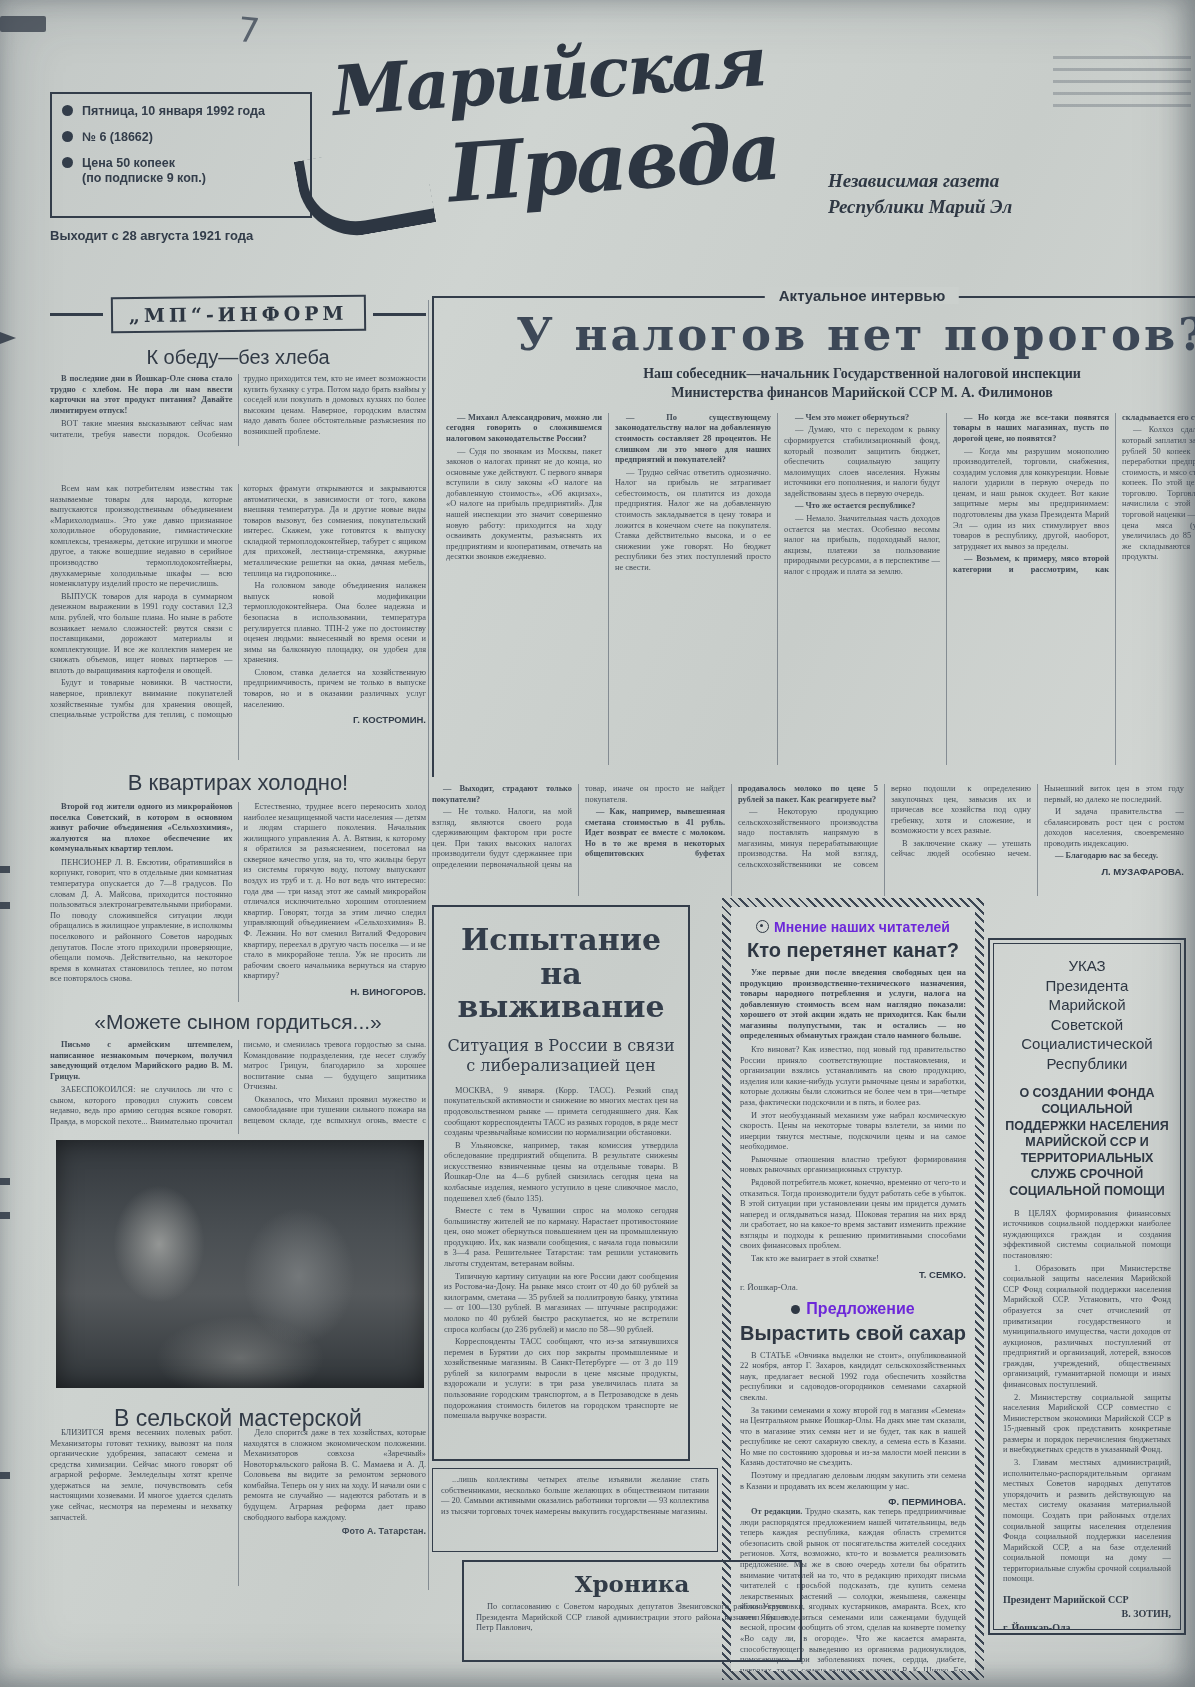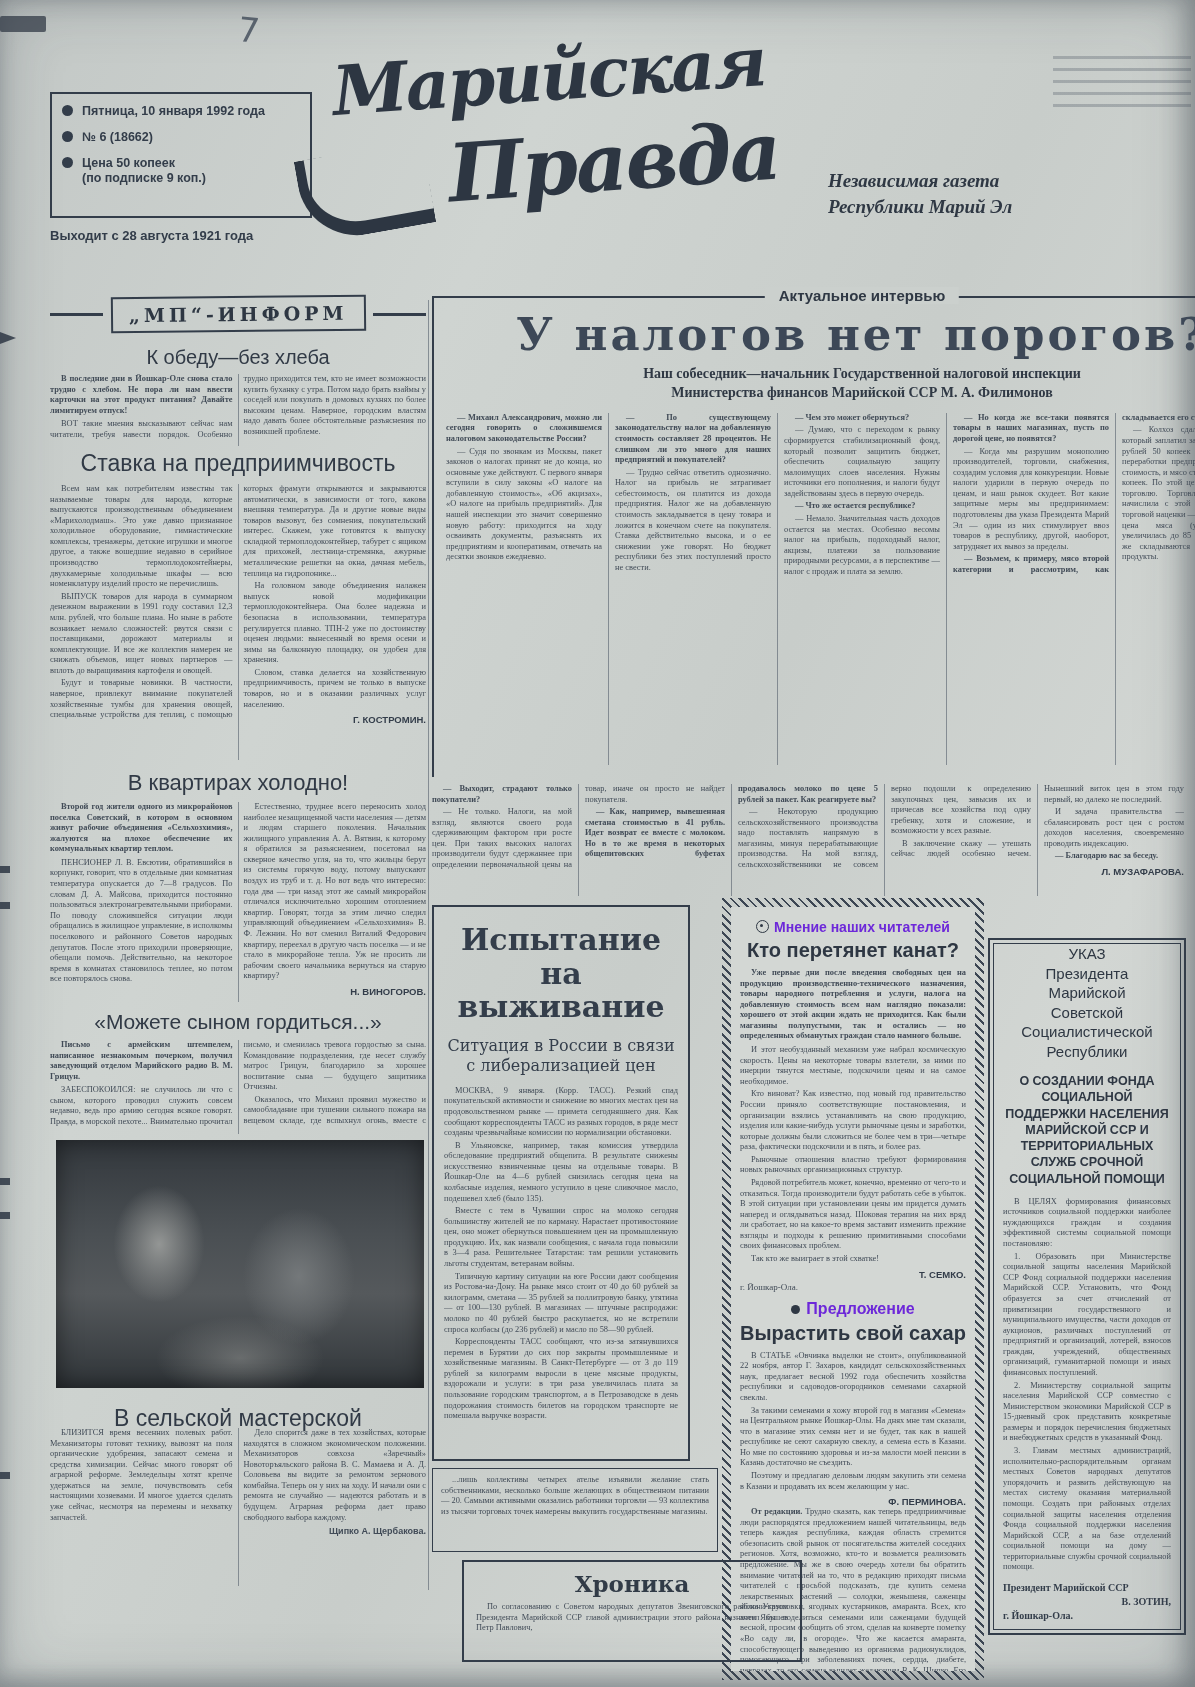--- a/index.html
+++ b/index.html
@@ -70,21 +70,21 @@
   .hatch{left:722px;top:898px;width:262px;height:782px;box-sizing:border-box;padding:9px;
     background:repeating-linear-gradient(45deg,#3c4653 0 2px,rgba(60,70,83,0) 2px 6px);}
   .hatch-in{background:var(--paper2);width:100%;height:100%;box-sizing:border-box;padding:10px 9px;overflow:hidden;}
   .kick{font:bold 14px "Liberation Sans",sans-serif;text-align:center;color:#6d28d9;margin:2px 0 4px;}
   .kick .ring{display:inline-block;width:11px;height:11px;border:1.5px solid #2f3844;border-radius:50%;vertical-align:-1px;margin-right:5px;position:relative;}
   .kick .ring i{position:absolute;left:2.5px;top:2.5px;width:3px;height:3px;background:#2f3844;border-radius:50%;}
   .kick .dot{display:inline-block;width:9px;height:9px;background:#2f3844;border-radius:50%;margin-right:6px;}
   .op-h{font:bold 20px "Liberation Sans",sans-serif;text-align:center;color:#2e3743;margin:0 0 6px;}
   
   .ukaz{left:988px;top:938px;width:198px;height:697px;border:2px solid var(--ink);box-sizing:border-box;padding:3px;}
-  .ukaz-in{border:1px solid var(--ink);height:100%;box-sizing:border-box;padding:0 9px;overflow:hidden;}
+  .ukaz-in{border:1px solid var(--ink);height:100%;box-sizing:border-box;padding:12px 9px;overflow:hidden;}
   .ukaz-t{font:15px/1.3 "Liberation Sans",sans-serif;text-align:center;white-space:pre-line;color:#2e3743;}
   .ukaz-subj{font:bold 12.5px/1.3 "Liberation Sans",sans-serif;text-align:center;margin:12px 0 10px;color:#2e3743;}
   .sig{font:bold 10px/1.4 "Liberation Serif",serif;margin-top:8px;}
   .sig .r{text-align:right;}
   
   .wideb{left:432px;top:1468px;width:286px;height:84px;border:1.5px solid var(--ink);box-sizing:border-box;padding:6px 8px;overflow:hidden;}
   .chron{left:462px;top:1560px;width:340px;height:102px;border:2px solid var(--ink);box-sizing:border-box;padding:6px 12px;}
   .chron-h{font:bold 23px "DejaVu Serif",serif;text-align:center;color:#313b47;margin:2px 0 5px;}
   .credit{font:bold 9px "Liberation Sans",sans-serif;text-align:right;margin-top:3px;}
 </style>
@@ -134,21 +134,20 @@
     <span class="mp-box">„МП“-ИНФОРМ</span>
   </div>
 
   <div class="abs rail h-sans" style="top:346px;font-size:20px;">К обеду—без хлеба</div>
   <div class="abs rail bt cols2" style="top:374px;height:72px;overflow:hidden;">
     <p class="lead">В последние дни в Йошкар-Оле снова стало трудно с хлебом. Не пора ли нам ввести карточки на этот продукт питания? Давайте лимитируем отпуск!</p>
     <p class="par">ВОТ такие мнения высказывают сейчас нам читатели, требуя навести порядок. Особенно трудно приходится тем, кто не имеет возможности купить буханку с утра. Потом надо брать взаймы у соседей или покупать в домовых кухнях по более высоким ценам. Наверное, городским властям надо давать более обстоятельные разъяснения по возникшей проблеме.</p>
 
   </div>
 
-  <div class="abs rail h-sans" style="top:450px;font-size:23px;">Ставка на предприимчивость</div>
   <div class="abs rail bt cols2" style="top:484px;height:276px;overflow:hidden;">
     <p class="par">Всем нам как потребителям известны так называемые товары для народа, которые выпускаются производственным объединением «Марихолодмаш». Это уже давно признанное холодильное оборудование, гимнастические комплексы, тренажеры, детские игрушки и многое другое, а также вошедшие недавно в серийное производство термоплодоконтейнеры, двухкамерные холодильные шкафы — всю номенклатуру изделий просто не перечислишь.</p>
     <p class="par">ВЫПУСК товаров для народа в суммарном денежном выражении в 1991 году составил 12,3 млн. рублей, что больше плана. Но ныне в работе возникает немало сложностей: рвутся связи с поставщиками, дорожают материалы и комплектующие. И все же коллектив намерен не снижать объемов, ищет новых партнеров — вплоть до выращивания картофеля и овощей.</p>
     <p class="par">Будут и товарные новинки. В частности, наверное, привлекут внимание покупателей хозяйственные тумбы для хранения овощей, специальные устройства для теплиц, с помощью которых фрамуги открываются и закрываются автоматически, в зависимости от того, какова внешняя температура. Да и другие новые виды товаров вызовут, без сомнения, покупательский интерес. Скажем, уже готовятся к выпуску складной термоплодоконтейнер, табурет с ящиком для прихожей, лестница-стремянка, ажурные металлические решетки на окна, дачная мебель, теплица на гидропонике...</p>
     <p class="par">На головном заводе объединения налажен выпуск новой модификации термоплодоконтейнера. Она более надежна и безопасна в использовании, температура регулируется плавно. ТПН-2 уже по достоинству оценен людьми: вынесенный во время осени и зимы на балконную площадку, он удобен для хранения.</p>
     <p class="par">Словом, ставка делается на хозяйственную предприимчивость, причем не только в выпуске товаров, но и в оказании различных услуг населению.</p>
     <div class="byline">Г. КОСТРОМИН.</div>
   </div>
 
   <div class="abs rail h-sans" style="top:770px;font-size:22px;">В квартирах холодно!</div>
@@ -166,21 +165,21 @@
     <p class="par">Оказалось, что Михаил проявил мужество и самообладание при тушении сильного пожара на вещевом складе, где вспыхнул огонь, вместе с товарищами. Он даже был отмечен благодарностью командира части.</p>
 
   </div>
 
   <div class="abs photo"></div>
 
   <div class="abs rail h-sans" style="top:1405px;font-size:23px;">В сельской мастерской</div>
   <div class="abs rail bt cols2" style="top:1428px;height:158px;overflow:hidden;">
     <p class="par">БЛИЗИТСЯ время весенних полевых работ. Механизаторы готовят технику, вывозят на поля органические удобрения, запасают семена и средства химизации. Сейчас много говорят об аграрной реформе. Земледельцы хотят крепче удержаться на земле, почувствовать себя настоящими хозяевами. И многое удается сделать уже сейчас, несмотря на перемены и нехватку запчастей.</p>
     <p class="par">Дело спорится даже в тех хозяйствах, которые находятся в сложном экономическом положении. Механизаторов совхоза «Заречный» Новоторъяльского района В. С. Мамаева и А. Д. Соловьева вы видите за ремонтом зернового комбайна. Теперь он у них на ходу. И начали они с ремонта не случайно — надеются работать и в будущем. Аграрная реформа дает право свободного выбора каждому.</p>
-    <div class="credit">Щипко А. Щербакова.</div>
+    <div class="credit">Фото А. Татарстан.</div>
   </div>
 
   <div class="abs int-box">
     <div class="int-kicker">Актуальное интервью</div>
     <div class="int-head">У налогов нет порогов?</div>
     <div class="int-sub">
       <div>Наш собеседник—начальник Государственной налоговой инспекции</div>
       <div>Министерства финансов Марийской ССР М. А. Филимонов</div>
     </div>
     <div class="int-cols bt cols5">
@@ -228,22 +227,22 @@
   </div>
 
   <div class="abs hatch">
     <div class="hatch-in">
       <div class="kick">
         <span class="ring"><i></i></span><span>Мнение наших читателей</span>
       </div>
       <div class="op-h">Кто перетянет канат?</div>
       <div class="bt">
         <p class="lead">Уже первые дни после введения свободных цен на продукцию производственно-технического назначения, товары народного потребления и услуги, налога на добавленную стоимость всем нам наглядно показали: хорошего от этой акции ждать не приходится. Как были магазины полупустыми, так и остались — но определенных обманутых граждан стало намного больше.</p>
+        <p class="par">Кто виноват? Как известно, под новый год правительство России приняло соответствующие постановления, и организации взялись устанавливать на свою продукцию, изделия или какие-нибудь услуги рыночные цены и заработки, которые должны были сложиться не более чем в три—четыре раза, фактически подскочили и в пять, и более раз.</p>
         <p class="par">И этот необузданный механизм уже набрал космическую скорость. Цены на некоторые товары взлетели, за ними по инерции тянутся местные, подскочили цены и на самое необходимое.</p>
-        <p class="par">Кто виноват? Как известно, под новый год правительство России приняло соответствующие постановления, и организации взялись устанавливать на свою продукцию, изделия или какие-нибудь услуги рыночные цены и заработки, которые должны были сложиться не более чем в три—четыре раза, фактически подскочили и в пять, и более раз.</p>
         <p class="par">Рыночные отношения властно требуют формирования новых рыночных организационных структур.</p>
         <p class="par">Рядовой потребитель может, конечно, временно от чего-то и отказаться. Тогда производители будут работать себе в убыток. В этой ситуации при установлении цены им придется думать наперед и оглядываться назад. Шоковая терапия на них вряд ли сработает, но на какое-то время заставит изменить прежние взгляды и подходы к решению примитивными способами своих финансовых проблем.</p>
         <p class="par">Так кто же выиграет в этой схватке!</p>
         <div class="byline">Т. СЕМКО.</div>
         <div class="place">г. Йошкар-Ола.</div>
       </div>
       <div class="kick" style="font-size:16px;margin-top:8px;">
         <span class="dot"></span><span>Предложение</span>
       </div>
       <div class="op-h">Вырастить свой сахар</div>

